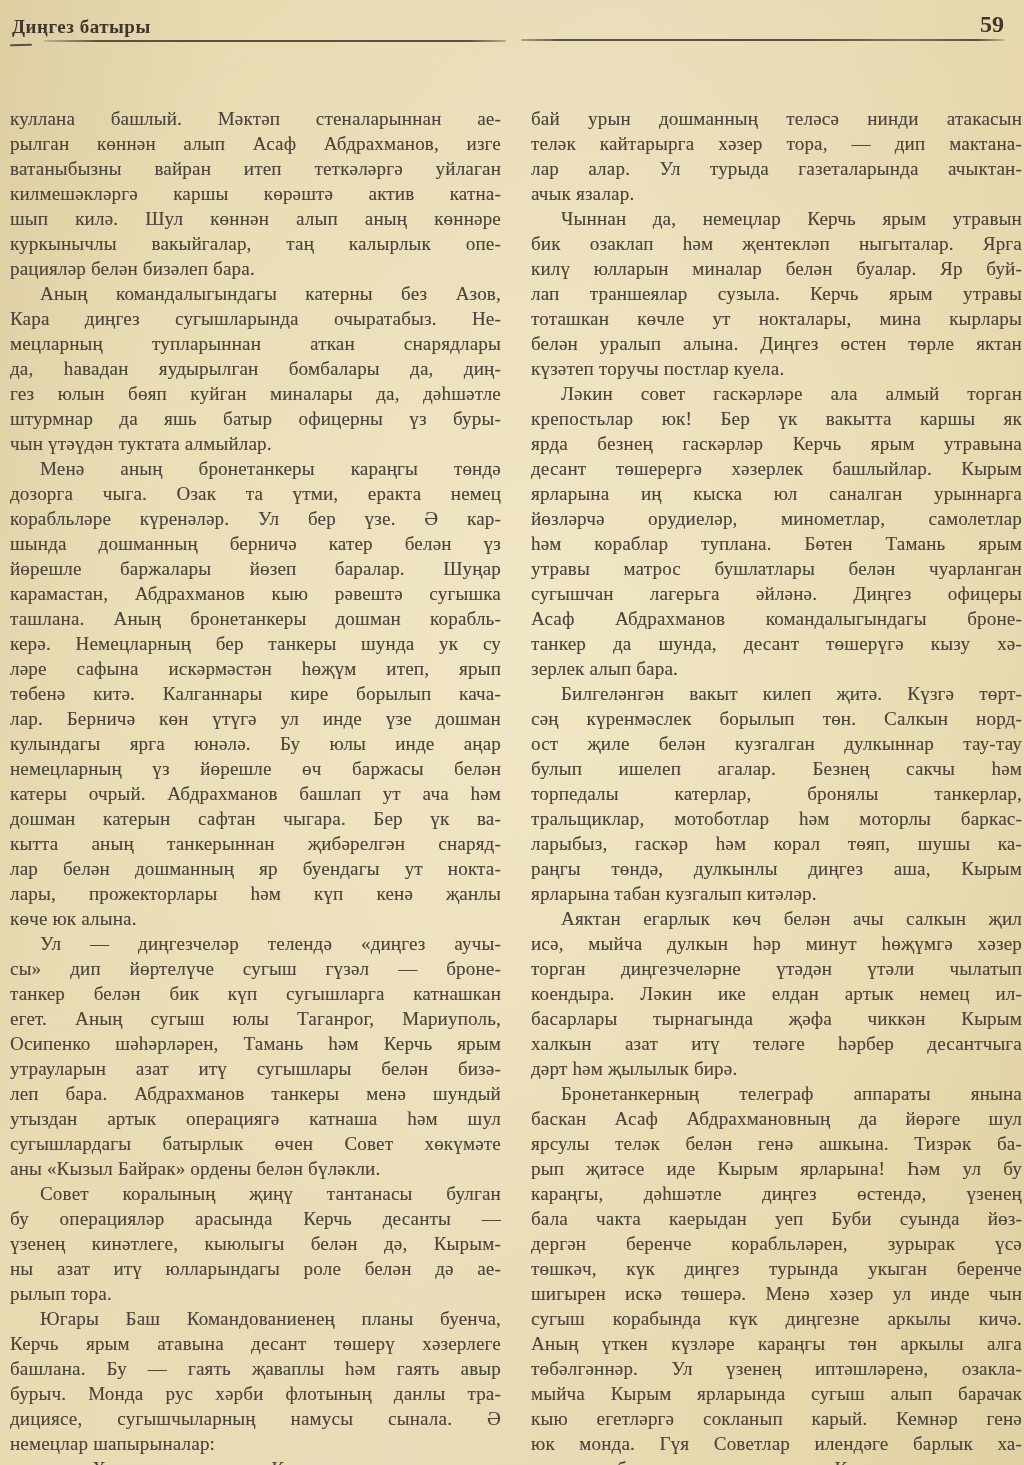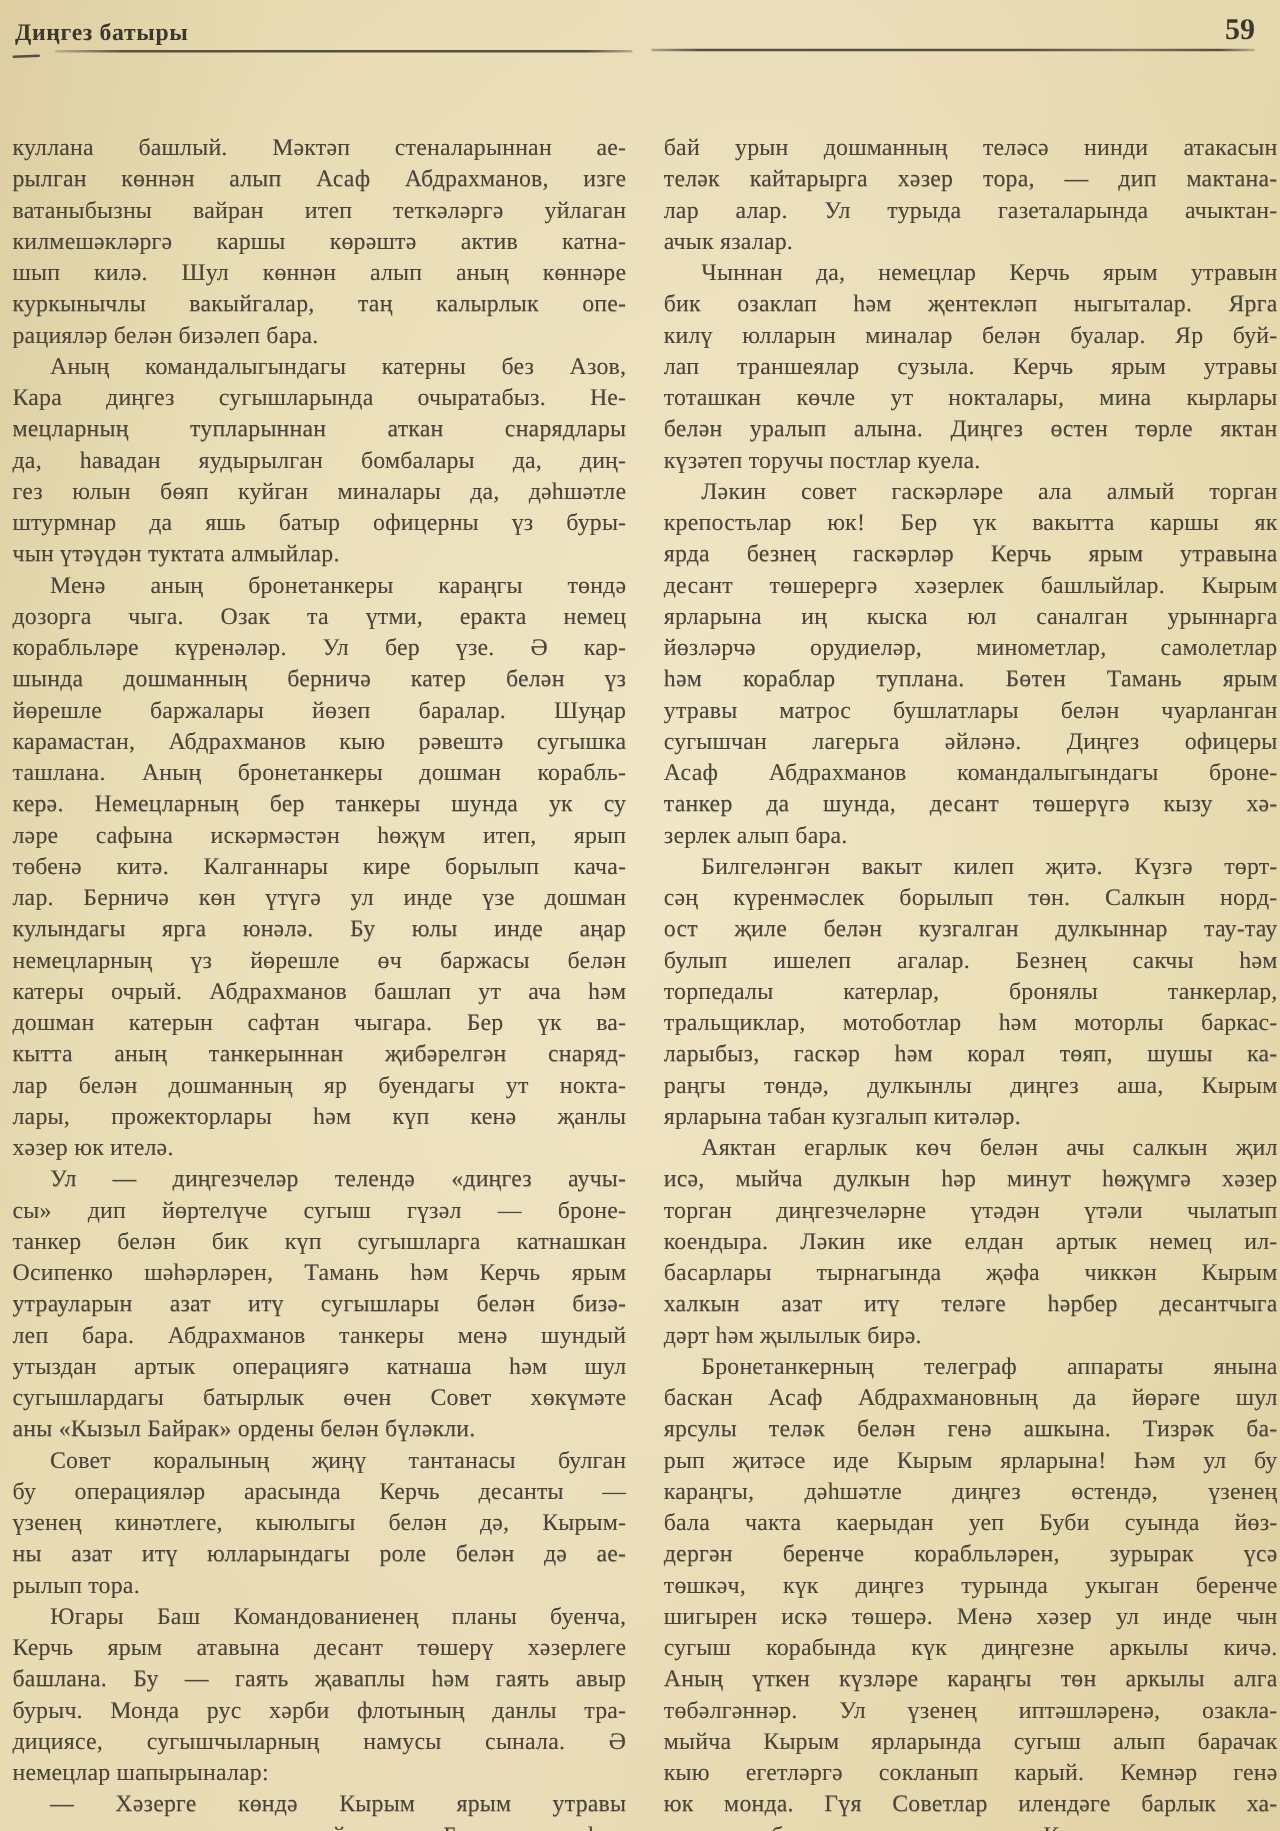--- a/index.html
+++ b/index.html
@@ -136,26 +136,27 @@
           <div class="line">ләре сафына искәрмәстән һөҗүм итеп, ярып</div>
           <div class="line">төбенә китә. Калганнары кире борылып кача-</div>
           <div class="line">лар. Берничә көн үтүгә ул инде үзе дошман</div>
           <div class="line">кулындагы ярга юнәлә. Бу юлы инде аңар</div>
           <div class="line">немецларның үз йөрешле өч баржасы белән</div>
           <div class="line">катеры очрый. Абдрахманов башлап ут ача һәм</div>
           <div class="line">дошман катерын сафтан чыгара. Бер үк ва-</div>
           <div class="line">кытта аның танкерыннан җибәрелгән снаряд-</div>
           <div class="line">лар белән дошманның яр буендагы ут нокта-</div>
           <div class="line">лары, прожекторлары һәм күп кенә җанлы</div>
-          <div class="line last">хәзер юк ителә.</div>
+          <div class="line last">көче юк алына.</div>
         </div>
         <div class="para">
           <div class="line indent">Ул — диңгезчеләр телендә «диңгез аучы-</div>
           <div class="line">сы» дип йөртелүче сугыш гүзәл — броне-</div>
           <div class="line">танкер белән бик күп сугышларга катнашкан</div>
+          <div class="line">егет. Аның сугыш юлы Таганрог, Мариуполь,</div>
           <div class="line">Осипенко шәһәрләрен, Тамань һәм Керчь ярым</div>
           <div class="line">утрауларын азат итү сугышлары белән бизә-</div>
           <div class="line">леп бара. Абдрахманов танкеры менә шундый</div>
           <div class="line">утыздан артык операциягә катнаша һәм шул</div>
           <div class="line">сугышлардагы батырлык өчен Совет хөкүмәте</div>
           <div class="line last">аны «Кызыл Байрак» ордены белән бүләкли.</div>
         </div>
         <div class="para">
           <div class="line indent">Совет коралының җиңү тантанасы булган</div>
           <div class="line">бу операцияләр арасында Керчь десанты —</div>

